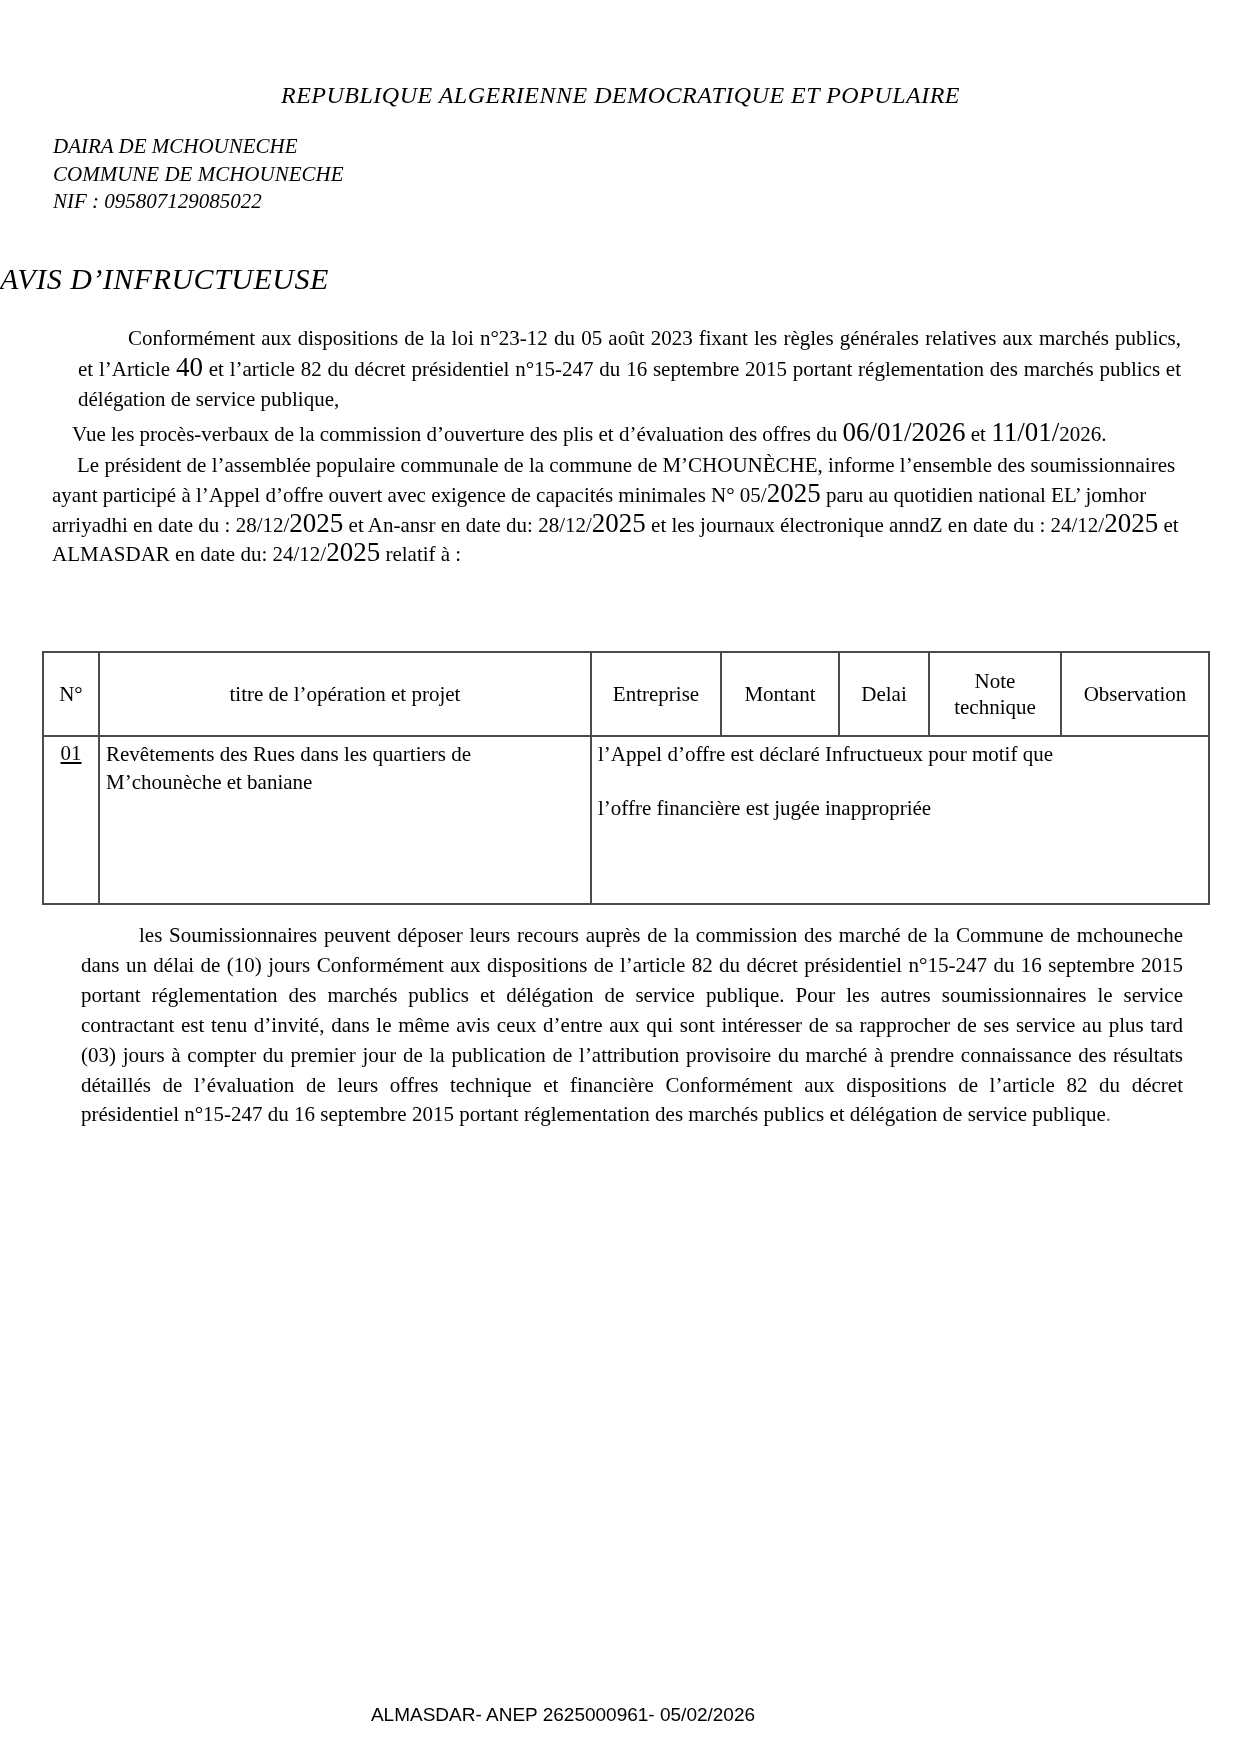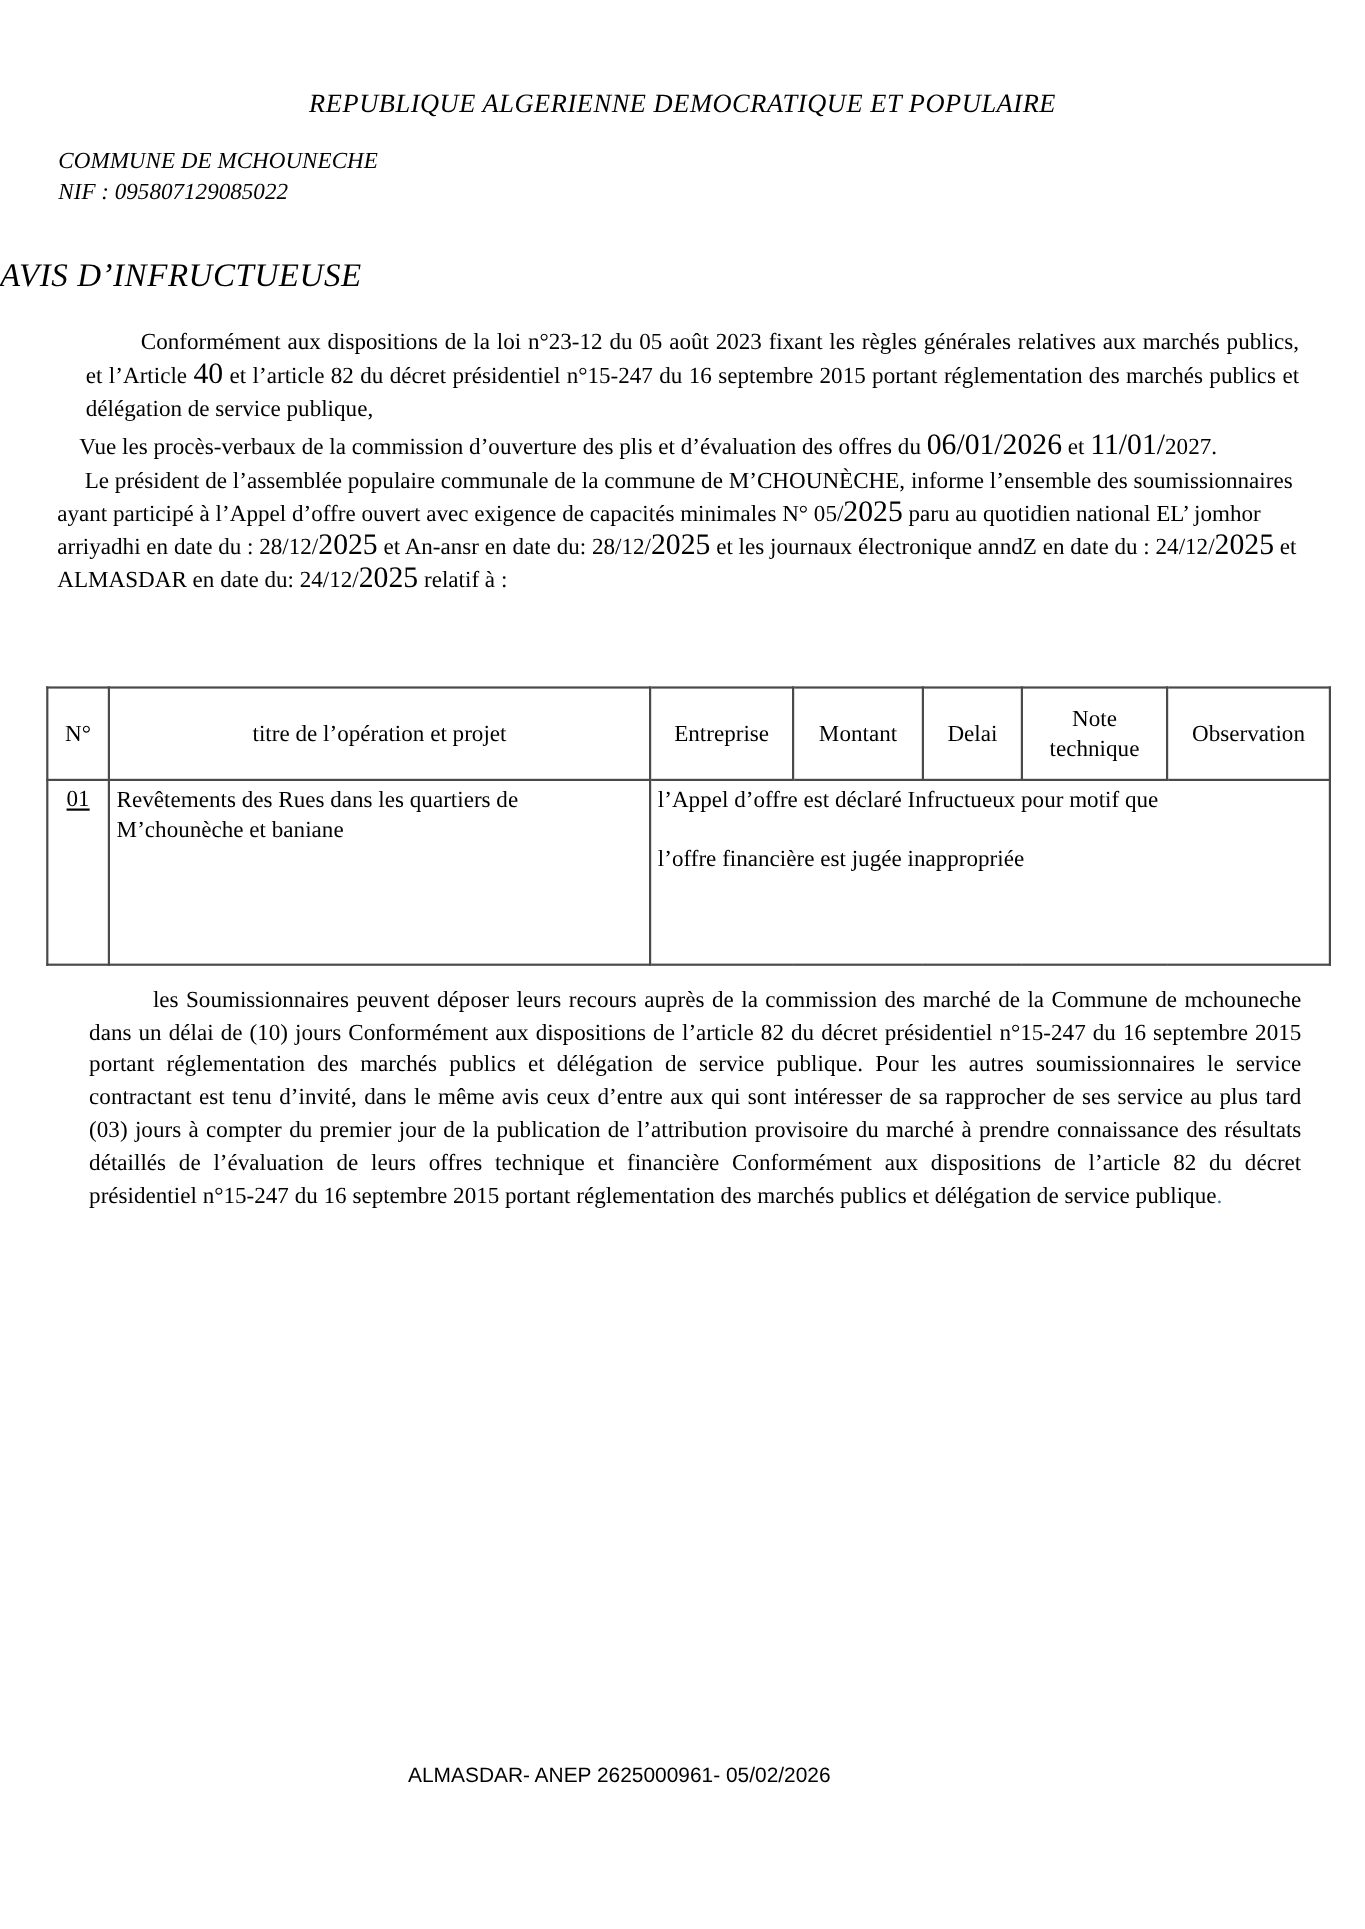--- a/index.html
+++ b/index.html
@@ -78,46 +78,47 @@
     vertical-align: middle;
     line-height: 1.25;
   }
   .notice-table td { height: 168px; vertical-align: top; }
   .cell-num { text-align: center; padding-top: 28px; text-decoration: underline; }
   .cell-title { padding: 22px 10px 0 14px; line-height: 1.3; }
   .cell-result { text-align: left; padding-top: 24px; line-height: 1.3; }
   .result-line2 { margin-top: 26px; }
   .footer-line {
     position: absolute;
-    top: 1604px;
+    top: 1704px;
     left: 563px;
     transform: translateX(-50%);
     white-space: nowrap;
     font-family: "Liberation Sans", sans-serif;
     font-size: 19px;
     color: #000000;
   }
 </style>
 </head>
 <body>
 
 <div class="page">
 
   <div class="republic-title">REPUBLIQUE ALGERIENNE DEMOCRATIQUE ET POPULAIRE</div>
 
   <div class="org-block">
+    <div>DAIRA DE MCHOUNECHE</div>
     <div>COMMUNE DE MCHOUNECHE</div>
     <div>NIF : 095807129085022</div>
   </div>
 
   <div class="notice-title">AVIS D’INFRUCTUEUSE</div>
 
   <p class="para p-legal"><span>Conformément aux dispositions de la loi n°23-12 du 05 août 2023 fixant les règles générales relatives aux marchés publics, et l’Article </span><span class="big">40</span><span> et l’article 82 du décret présidentiel n°15-247 du 16 septembre 2015 portant réglementation des marchés publics et délégation de service publique,</span></p>
 
-  <p class="para p-minutes"><span>Vue les procès-verbaux de la commission d’ouverture des plis et d’évaluation des offres du </span><span class="big">06/01/2026</span><span> et </span><span class="big">11/01/</span><span>2027.</span></p>
+  <p class="para p-minutes"><span>Vue les procès-verbaux de la commission d’ouverture des plis et d’évaluation des offres du </span><span class="big">06/01/2026</span><span> et </span><span class="big">11/01/</span><span>2026.</span></p>
 
   <p class="para p-announce"><span>Le président de l’assemblée populaire communale de la commune de M’CHOUNÈCHE, informe l’ensemble des soumissionnaires ayant participé à l’Appel d’offre ouvert avec exigence de capacités minimales N° 05/</span><span class="big">2025</span><span> paru au quotidien national EL’ jomhor arriyadhi en date du : 28/12/</span><span class="big">2025</span><span> et An-ansr  en date du: 28/12/</span><span class="big">2025</span><span> et les journaux électronique anndZ  en date du : 24/12/</span><span class="big">2025</span><span> et ALMASDAR en date du: 24/12/</span><span class="big">2025</span><span>  relatif à :</span></p>
 
   <table class="notice-table">
     <colgroup>
       <col style="width:56px">
         <col style="width:492px">
         <col style="width:130px">
       <col style="width:118px">
         <col style="width:90px">

